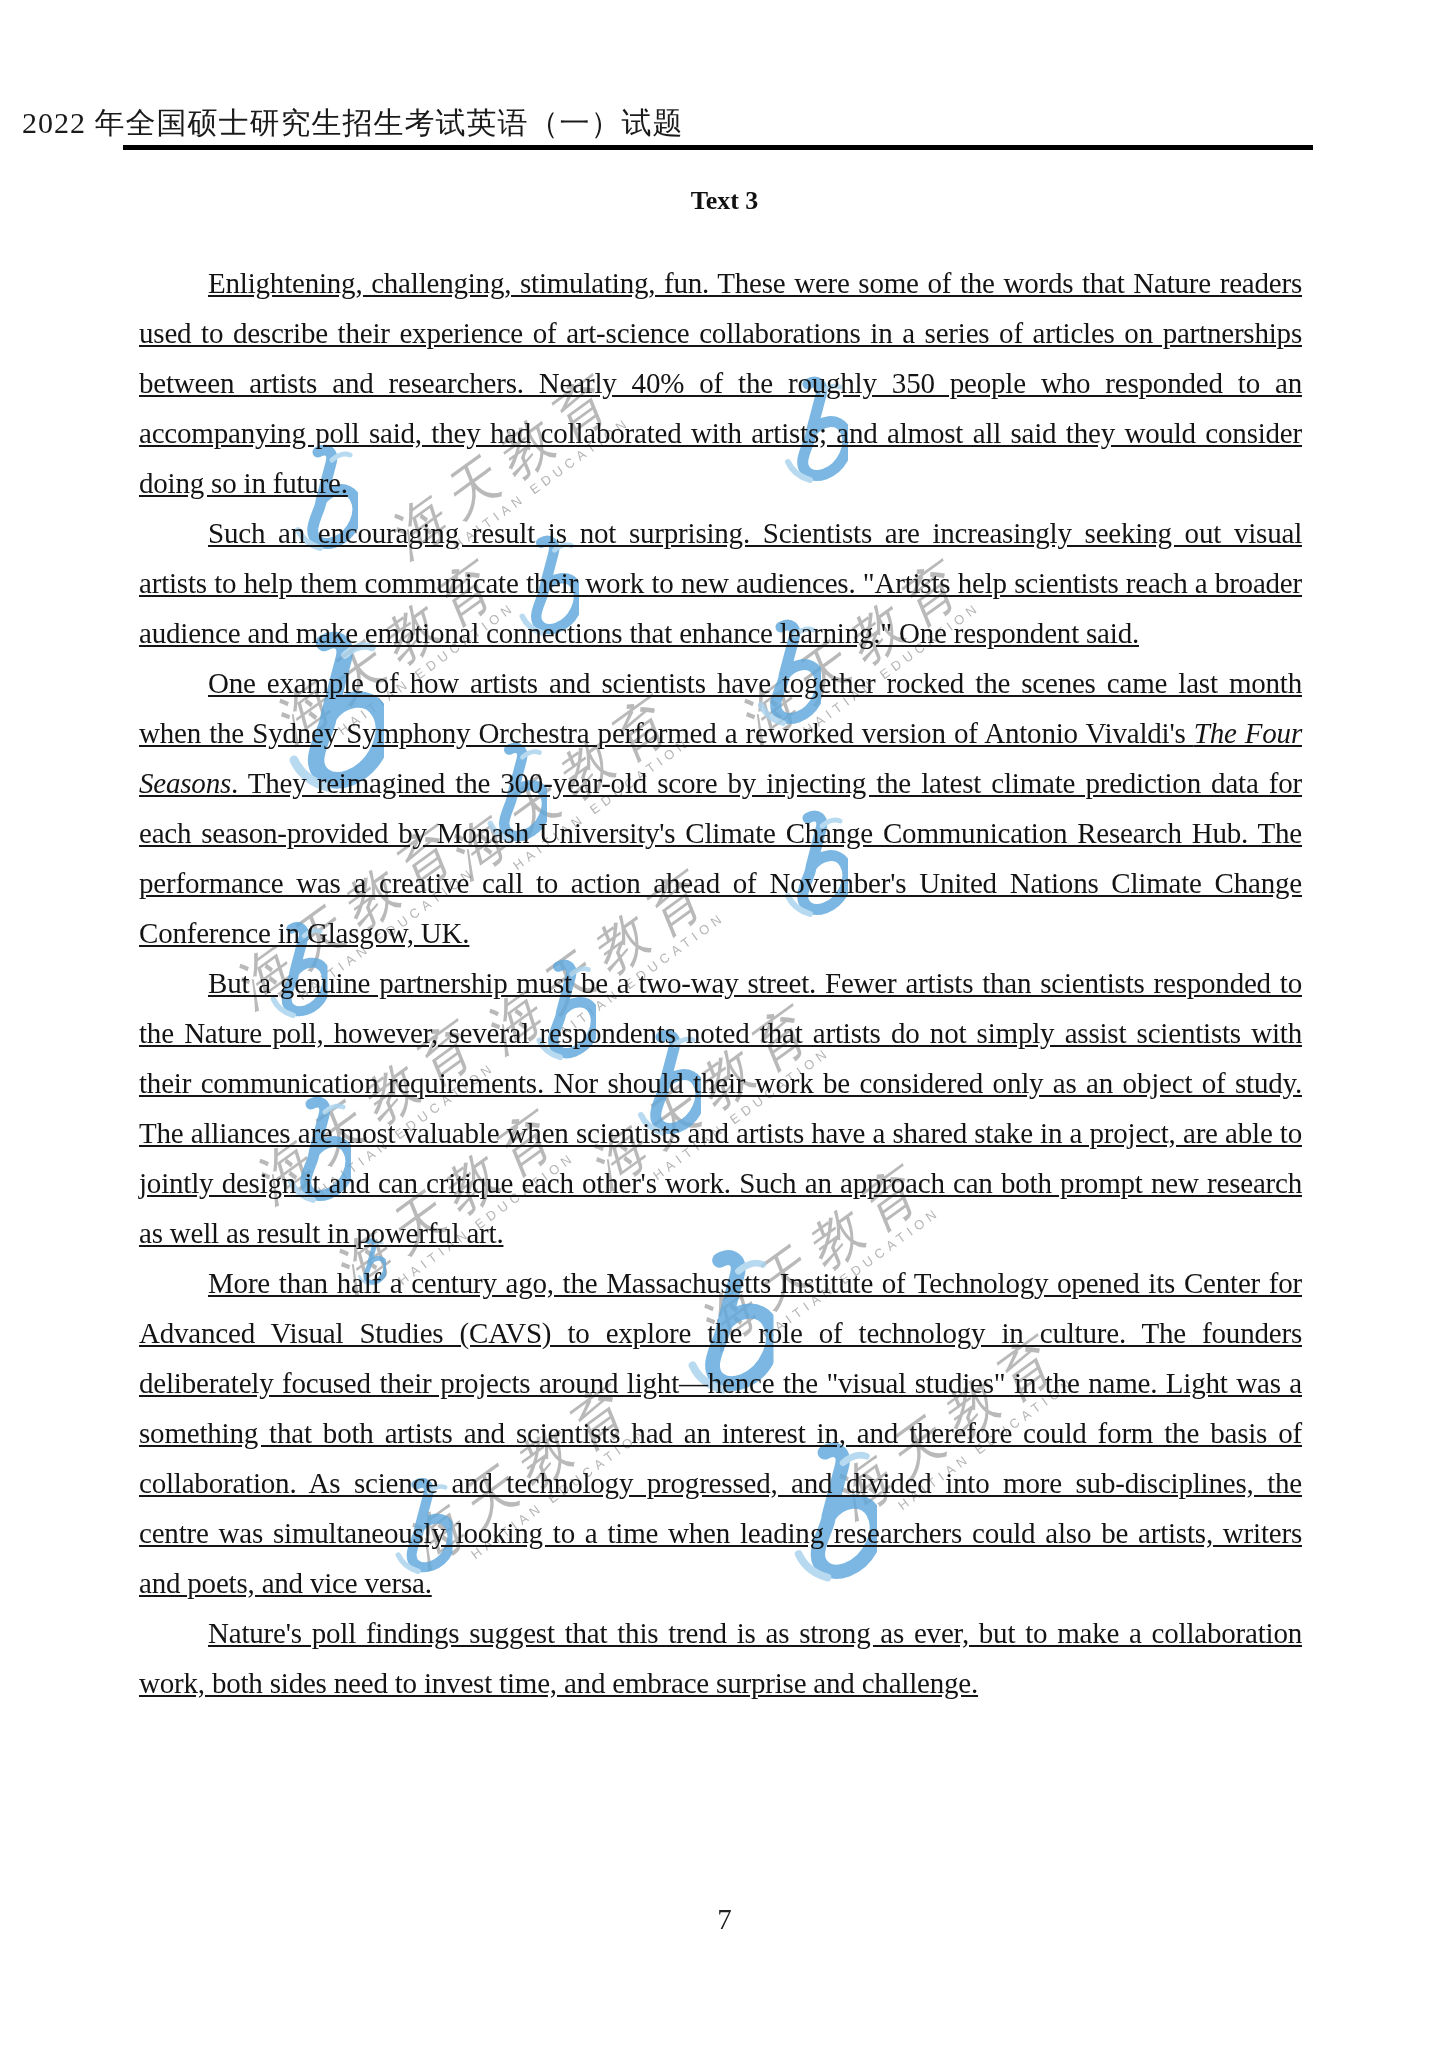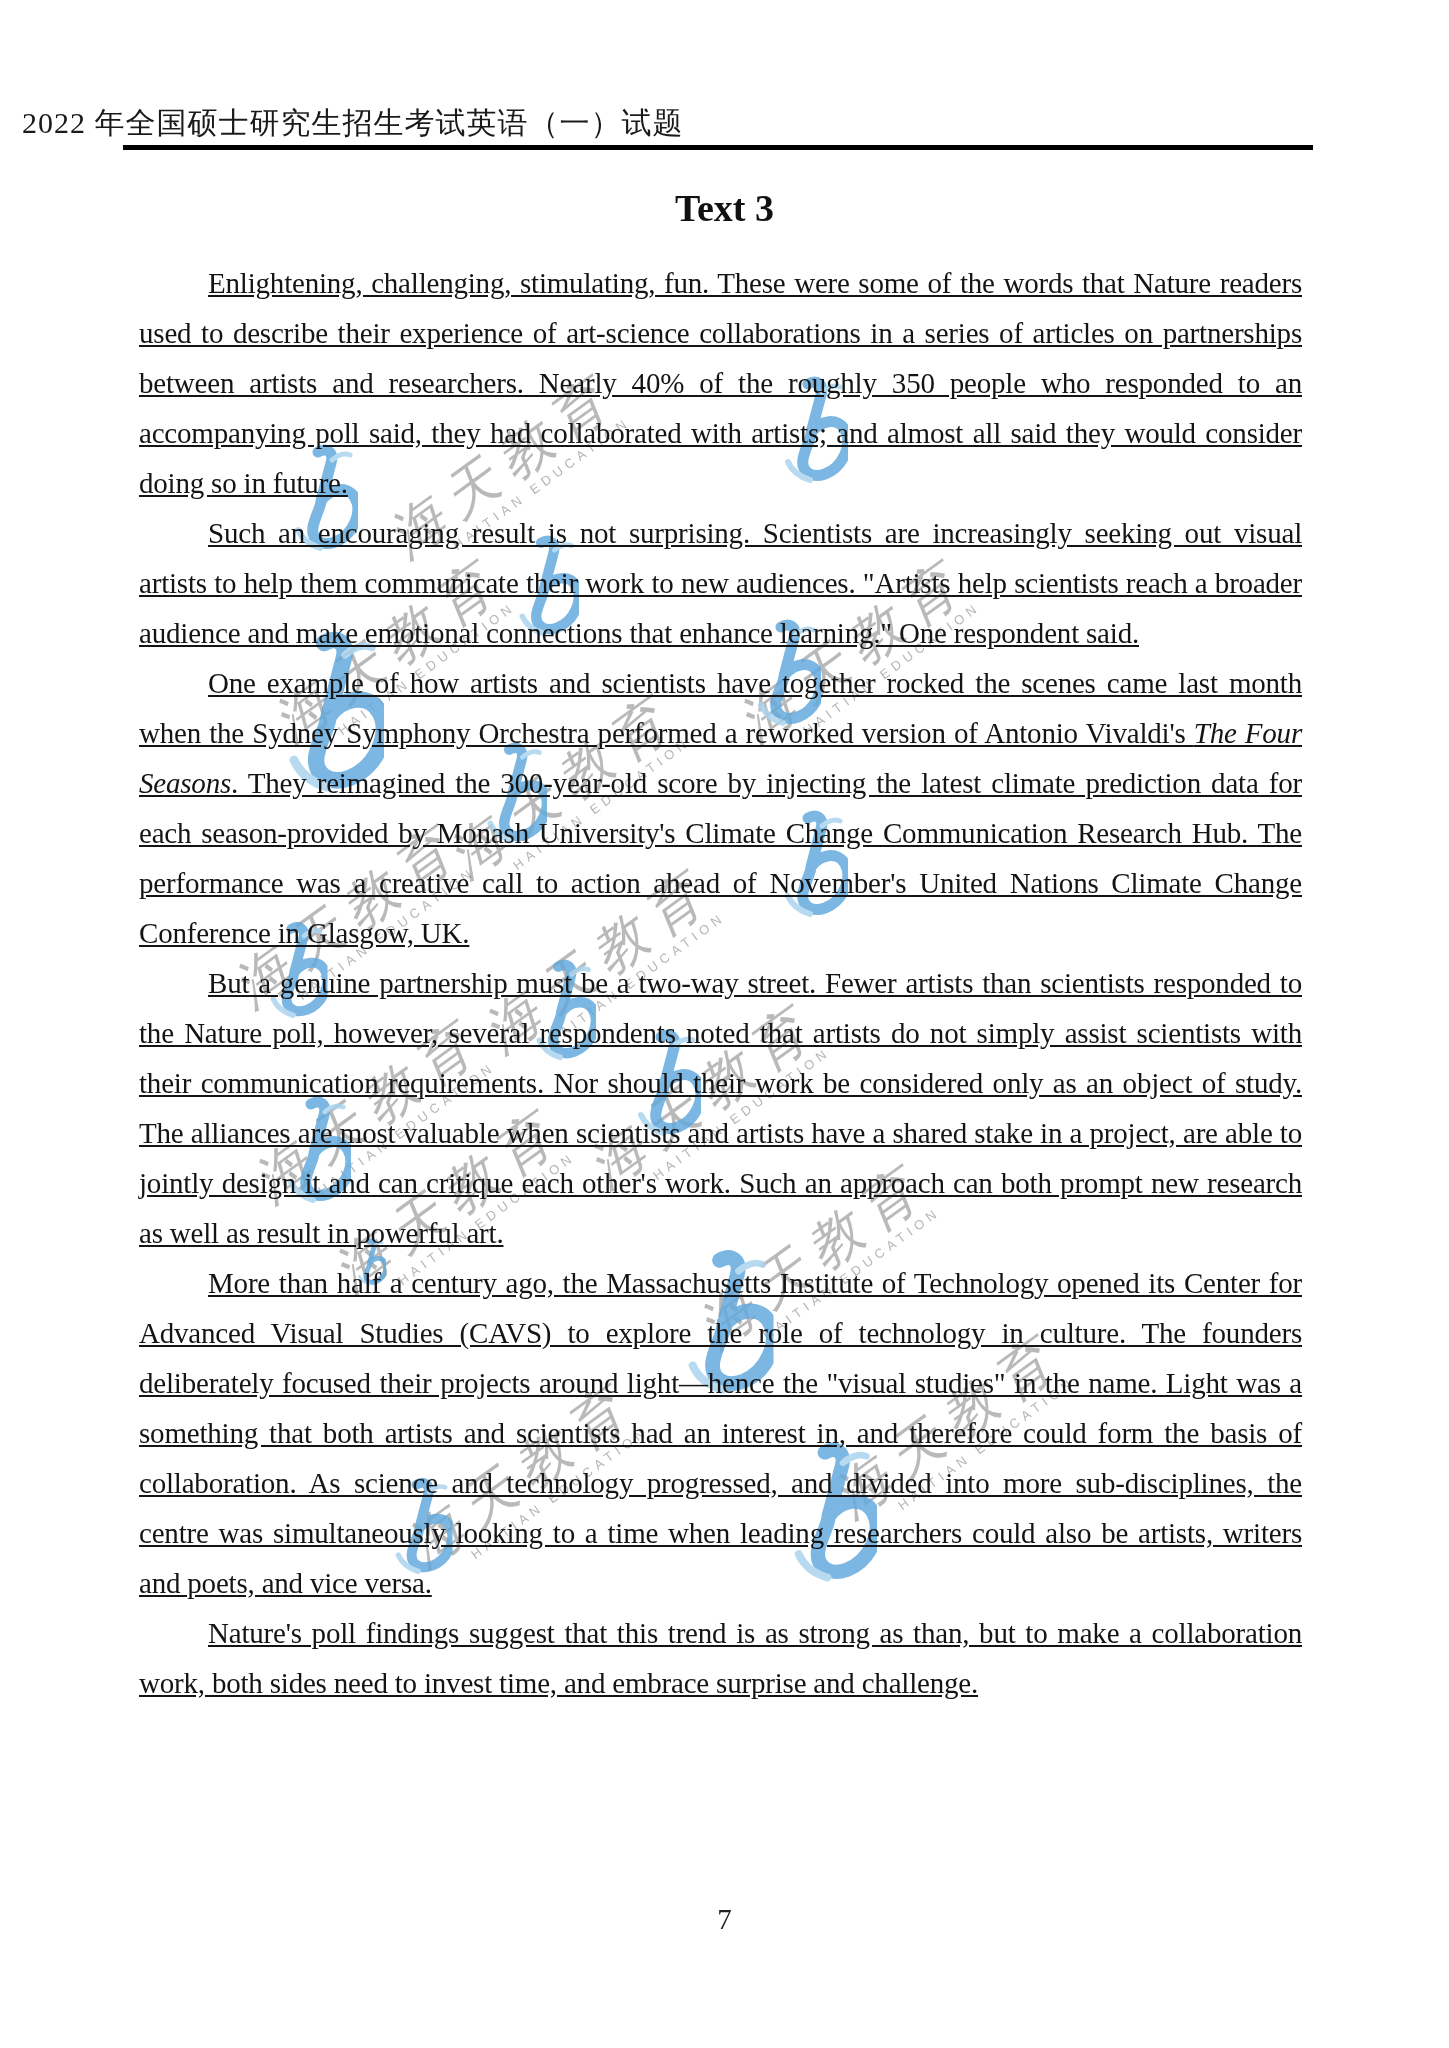--- a/index.html
+++ b/index.html
@@ -18,21 +18,21 @@
     z-index:3;
     padding-left:22px;
   }
   .header-rule{
     position:absolute;top:145px;left:123px;width:1190px;height:5px;
     background:#000;z-index:3;
   }
   
   .article-title{
     position:absolute;top:186px;left:0;width:100%;
-    text-align:center;font-size:38px;font-weight:bold;color:#111;
+    text-align:center;font-size:26px;font-weight:bold;color:#111;
     z-index:3;
   }
   
   .article-body{
     position:absolute;top:258px;left:139px;width:1163px;
     font-size:29px;line-height:50px;letter-spacing:-0.2px;
     text-align:justify;color:#141414;
     z-index:3;
   }
   .article-body p{margin:0;text-indent:69px;text-decoration:underline;}
@@ -236,18 +236,18 @@
   <div class="header-rule"></div>
 
   <div class="article-title">Text 3</div>
 
   <div class="article-body">
       <p><span class="seg-normal">Enlightening, challenging, stimulating, fun. These were some of the words that Nature readers used to describe their experience of art-science collaborations in a series of articles on partnerships between artists and researchers. Nearly 40% of the roughly 350 people who responded to an accompanying poll said, they had collaborated with artists; and almost all said they would consider doing so in future.</span></p>
       <p><span class="seg-normal">Such an encouraging result is not surprising. Scientists are increasingly seeking out visual artists to help them communicate their work to new audiences. "Artists help scientists reach a broader audience and make emotional connections that enhance learning." One respondent said.</span></p>
       <p><span class="seg-normal">One example of how artists and scientists have together rocked the scenes came last month when the Sydney Symphony Orchestra performed a reworked version of Antonio Vivaldi's </span><span class="seg-italic">The Four Seasons</span><span class="seg-normal">. They reimagined the 300-year-old score by injecting the latest climate prediction data for each season-provided by Monash University's Climate Change Communication Research Hub. The performance was a creative call to action ahead of November's United Nations Climate Change Conference in Glasgow, UK.</span></p>
       <p><span class="seg-normal">But a genuine partnership must be a two-way street. Fewer artists than scientists responded to the Nature poll, however, several respondents noted that artists do not simply assist scientists with their communication requirements. Nor should their work be considered only as an object of study. The alliances are most valuable when scientists and artists have a shared stake in a project, are able to jointly design it and can critique each other's work. Such an approach can both prompt new research as well as result in powerful art.</span></p>
       <p><span class="seg-normal">More than half a century ago, the Massachusetts Institute of Technology opened its Center for Advanced Visual Studies (CAVS) to explore the role of technology in culture. The founders deliberately focused their projects around light—hence the "visual studies" in the name. Light was a something that both artists and scientists had an interest in, and therefore could form the basis of collaboration. As science and technology progressed, and divided into more sub-disciplines, the centre was simultaneously looking to a time when leading researchers could also be artists, writers and poets, and vice versa.</span></p>
-      <p><span class="seg-normal">Nature's poll findings suggest that this trend is as strong as than, but to make a collaboration work, both sides need to invest time, and embrace surprise and challenge.</span></p>
+      <p><span class="seg-normal">Nature's poll findings suggest that this trend is as strong as ever, but to make a collaboration work, both sides need to invest time, and embrace surprise and challenge.</span></p>
     </div>
 
   <div class="page-number">7</div>
 
 </div>
 
 </body></html>

